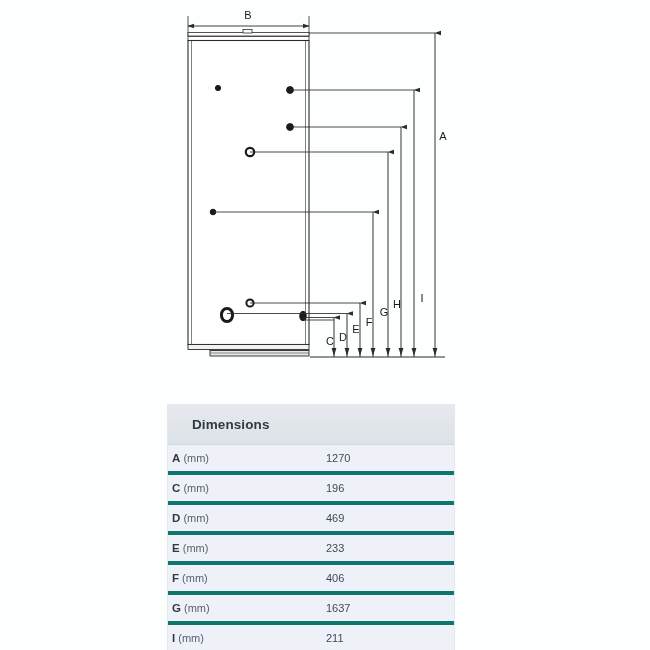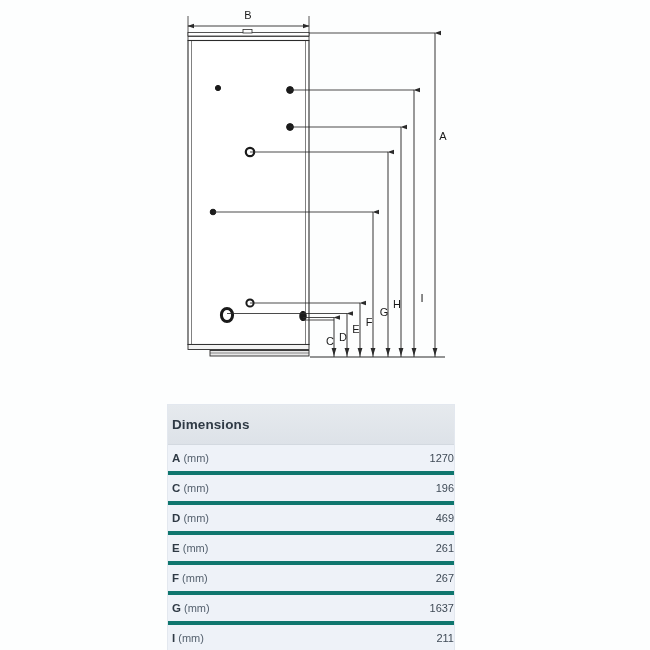--- a/index.html
+++ b/index.html
@@ -38,21 +38,21 @@
     left: 167px;
     top: 404px;
     width: 288px;
     background: #ffffff;
     border: 1px solid #e3e8ef;
     border-bottom: none;
     box-sizing: border-box;
   }
   #dimensions-header {
     background: linear-gradient(to bottom, #e6eaee 0%, #dde2e8 100%);
-    padding: 10px 12px 11px 4px;
+    padding: 10px 12px 11px 24px;
     border-bottom: 1px solid #d3d9e0;
   }
   #dimensions-title {
     font-size: 13.5px;
     font-weight: bold;
     color: #2f3a45;
     letter-spacing: 0.1px;
   }
   #dimensions-table {
     width: 100%;
@@ -76,21 +76,21 @@
   td.cell-key .key-letter {
     font-weight: bold;
     color: #2f3a45;
     font-size: 11.5px;
   }
   td.cell-key .key-unit {
     color: #55616e;
     font-size: 11px;
   }
   td.cell-value {
-    text-align: right;
+    text-align: left;
     padding-right: 57px;
     color: #45505c;
     font-size: 11.5px;
   }
 </style>
 </head>
 <body>
 
 <div id="drawing-area">
   <svg id="drawing-svg" width="650" height="382" viewBox="0 0 650 382">
@@ -213,25 +213,25 @@
         <tr>
           <td class="cell-key"><span class="key-letter">C</span> <span class="key-unit">(mm)</span></td>
           <td class="cell-value">196</td>
         </tr>
         <tr>
           <td class="cell-key"><span class="key-letter">D</span> <span class="key-unit">(mm)</span></td>
           <td class="cell-value">469</td>
         </tr>
         <tr>
           <td class="cell-key"><span class="key-letter">E</span> <span class="key-unit">(mm)</span></td>
-          <td class="cell-value">261</td>
+          <td class="cell-value">233</td>
         </tr>
         <tr>
           <td class="cell-key"><span class="key-letter">F</span> <span class="key-unit">(mm)</span></td>
-          <td class="cell-value">267</td>
+          <td class="cell-value">406</td>
         </tr>
         <tr>
           <td class="cell-key"><span class="key-letter">G</span> <span class="key-unit">(mm)</span></td>
           <td class="cell-value">1637</td>
         </tr>
         <tr>
           <td class="cell-key"><span class="key-letter">I</span> <span class="key-unit">(mm)</span></td>
           <td class="cell-value">211</td>
         </tr>
       </tbody>

